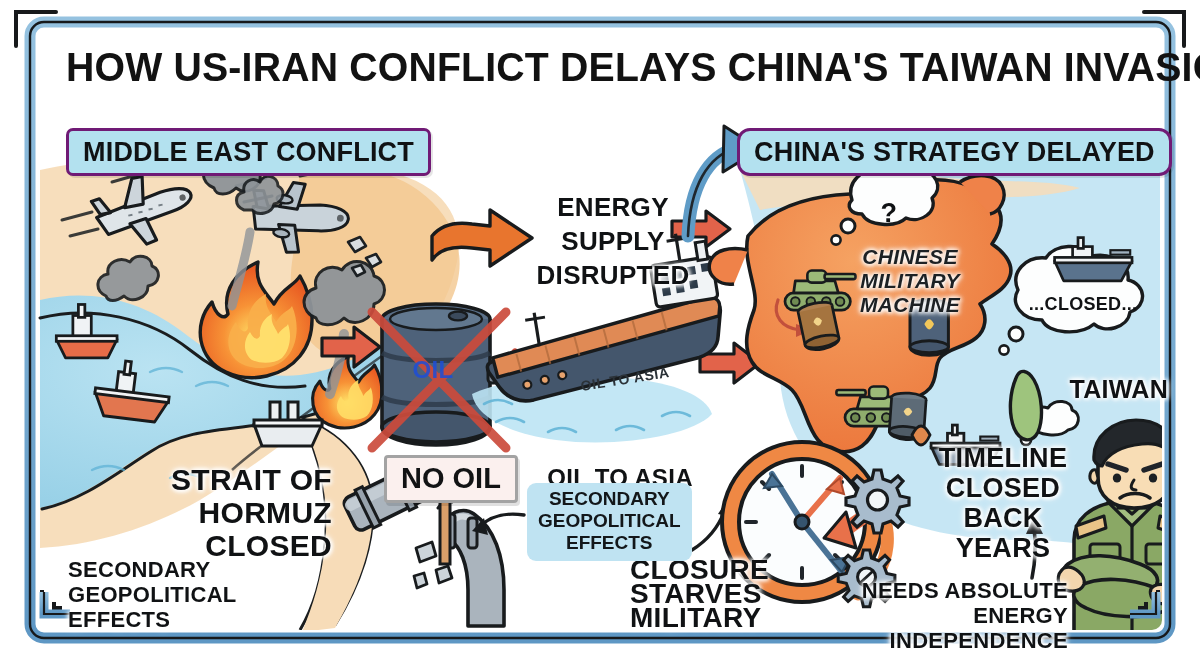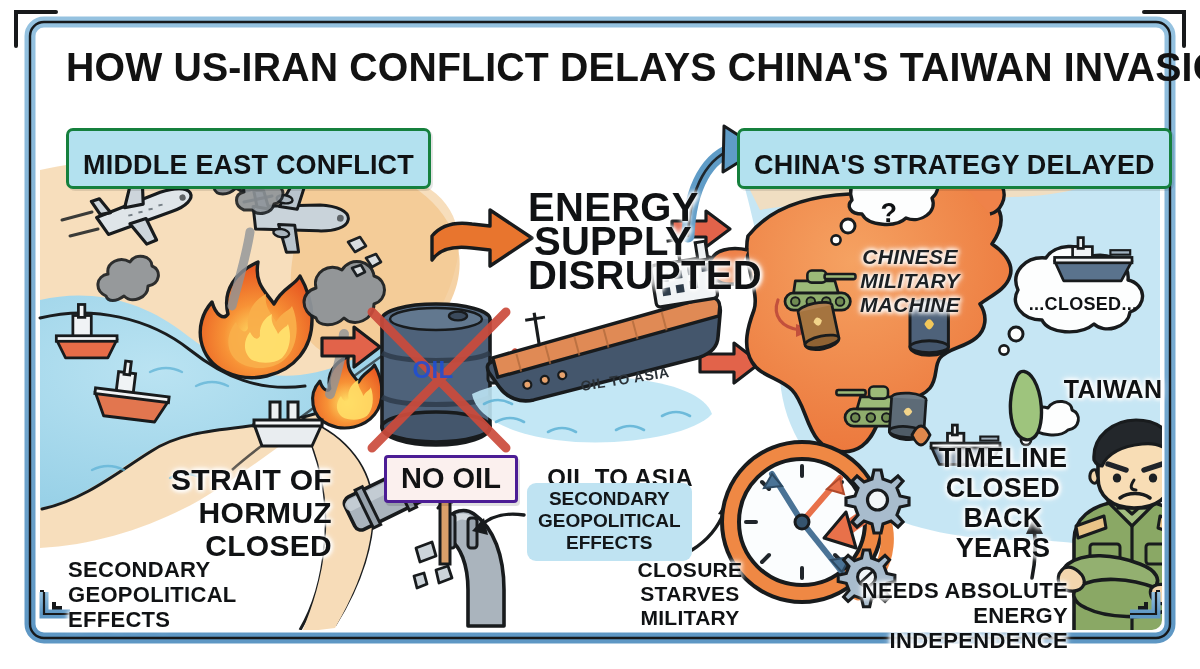--- a/index.html
+++ b/index.html
@@ -33,68 +33,68 @@
     font-size: 40px;
     line-height: 46px;
     transform: scaleX(0.98);
     letter-spacing: 0.2px;
   }
 
   
   .badge {
     position: absolute;
     background: #b3e1ef;
-    border: 3px solid #15803d;
+    border: 3px solid #701a75;
     border-radius: 7px;
-    padding: 18px 14px 5px 14px;
+    padding: 5px 14px 5px 14px;
     font-family: "Liberation Sans Narrow", "Liberation Sans", sans-serif;
     font-weight: 700;
     font-size: 27px;
     line-height: 32px;
     color: #101214;
     white-space: nowrap;
     box-shadow: 2px 2px 0 rgba(0,0,0,.10);
     letter-spacing: 0.2px;
   }
   #badge-me { left: 66px; top: 128px; }
-  #badge-cn { left: 737px; top: 128px; }
+  #badge-cn { left: 737px; top: 128px; border-radius: 13px; }
 
   .callout {
     position: absolute;
     font-family: "Liberation Sans Narrow", "Liberation Sans", sans-serif;
     font-weight: 700;
     color: #101214;
     text-align: center;
     line-height: 1.04;
     white-space: pre-line;
     letter-spacing: 0.3px;
     text-shadow: 0 0 5px #fff, 0 0 5px #fff, 0 0 9px #fff, 1px 1px 4px #fff;
   }
 
-  #t-energy      { left: 528px; top: 190px; width: 170px; font-size: 40px; line-height: 34px; }
+  #t-energy      { left: 528px; top: 190px; width: 170px; font-size: 26px; line-height: 34px; }
   #t-hormuz      { left: 62px;  top: 463px; width: 270px; font-size: 30px; line-height: 33px; text-align: right; }
   #t-sec-left    { left: 68px;  top: 557px; width: 200px; font-size: 22px; line-height: 25px; text-align: left; }
   #t-oil-asia    { left: 535px; top: 464px; width: 170px; font-size: 24px; line-height: 27px; }
-  #t-closure     { left: 630px; top: 558px; width: 120px; font-size: 21px; line-height: 24px; }
+  #t-closure     { left: 630px; top: 558px; width: 120px; font-size: 28px; line-height: 24px; }
   #t-chinamil    { left: 849px; top: 245px; width: 122px; font-size: 21px; line-height: 24px; color:#1d2124;font-style:italic; }
-  #t-taiwan      { left: 1058px; top: 375px; width: 110px; font-size: 25px; line-height: 28px; text-align: center; }
+  #t-taiwan      { left: 1058px; top: 375px; width: 110px; font-size: 25px; line-height: 28px; text-align: right; }
   #t-timeline    { left: 908px; top: 443px; width: 190px; font-size: 27px; line-height: 30px; }
   #t-needs       { left: 838px; top: 578px; width: 230px; font-size: 22px; line-height: 25px; text-align: right; }
   #t-waiting     { left: 1023px; top: 294px; width: 120px; font-size: 18px; line-height: 20px; text-shadow:none; }
   #t-question    { left: 869px; top: 198px; width: 40px; font-size: 27px; line-height: 30px; text-shadow:none; }
   #t-oil-barrel  { left: 398px; top: 358px; width: 70px; font-size: 24px; color: #1d4ed8; text-shadow:none; opacity:.85; }
   #t-ship-label  { left: 573px; top: 372px; width: 104px; font-size: 14px; letter-spacing:.6px; color:#2b3238; text-shadow:none;
                    transform: rotate(-9deg); }
 
   
   #sign-nooil {
     position: absolute;
     left: 384px; top: 455px;
     background: #fbf0ee;
-    border: 3px solid #4c1d95;
+    border: 3px solid #a3a3a3;
     border-radius: 4px;
     padding: 3px 14px 5px 14px;
     font-family: "Liberation Sans Narrow", "Liberation Sans", sans-serif;
     font-weight: 700;
     font-size: 29px; line-height: 34px;
     color: #121314;
     white-space: nowrap;
     box-shadow: 2px 3px 0 rgba(0,0,0,.12);
   }
   

